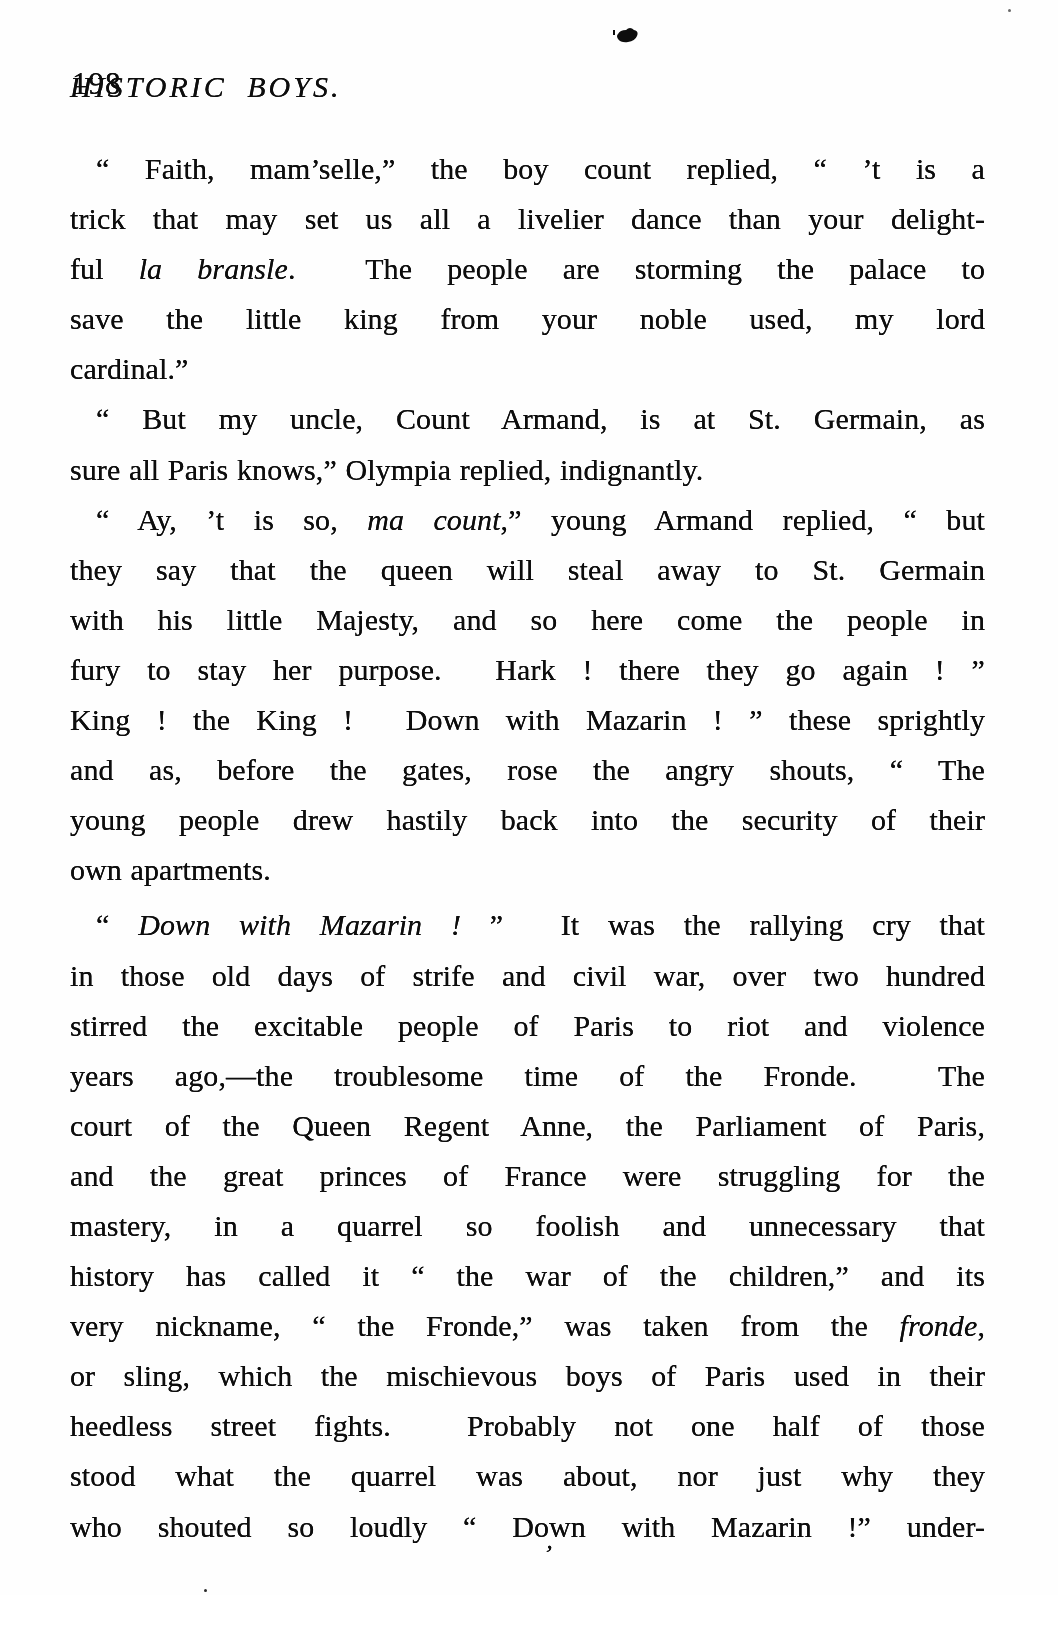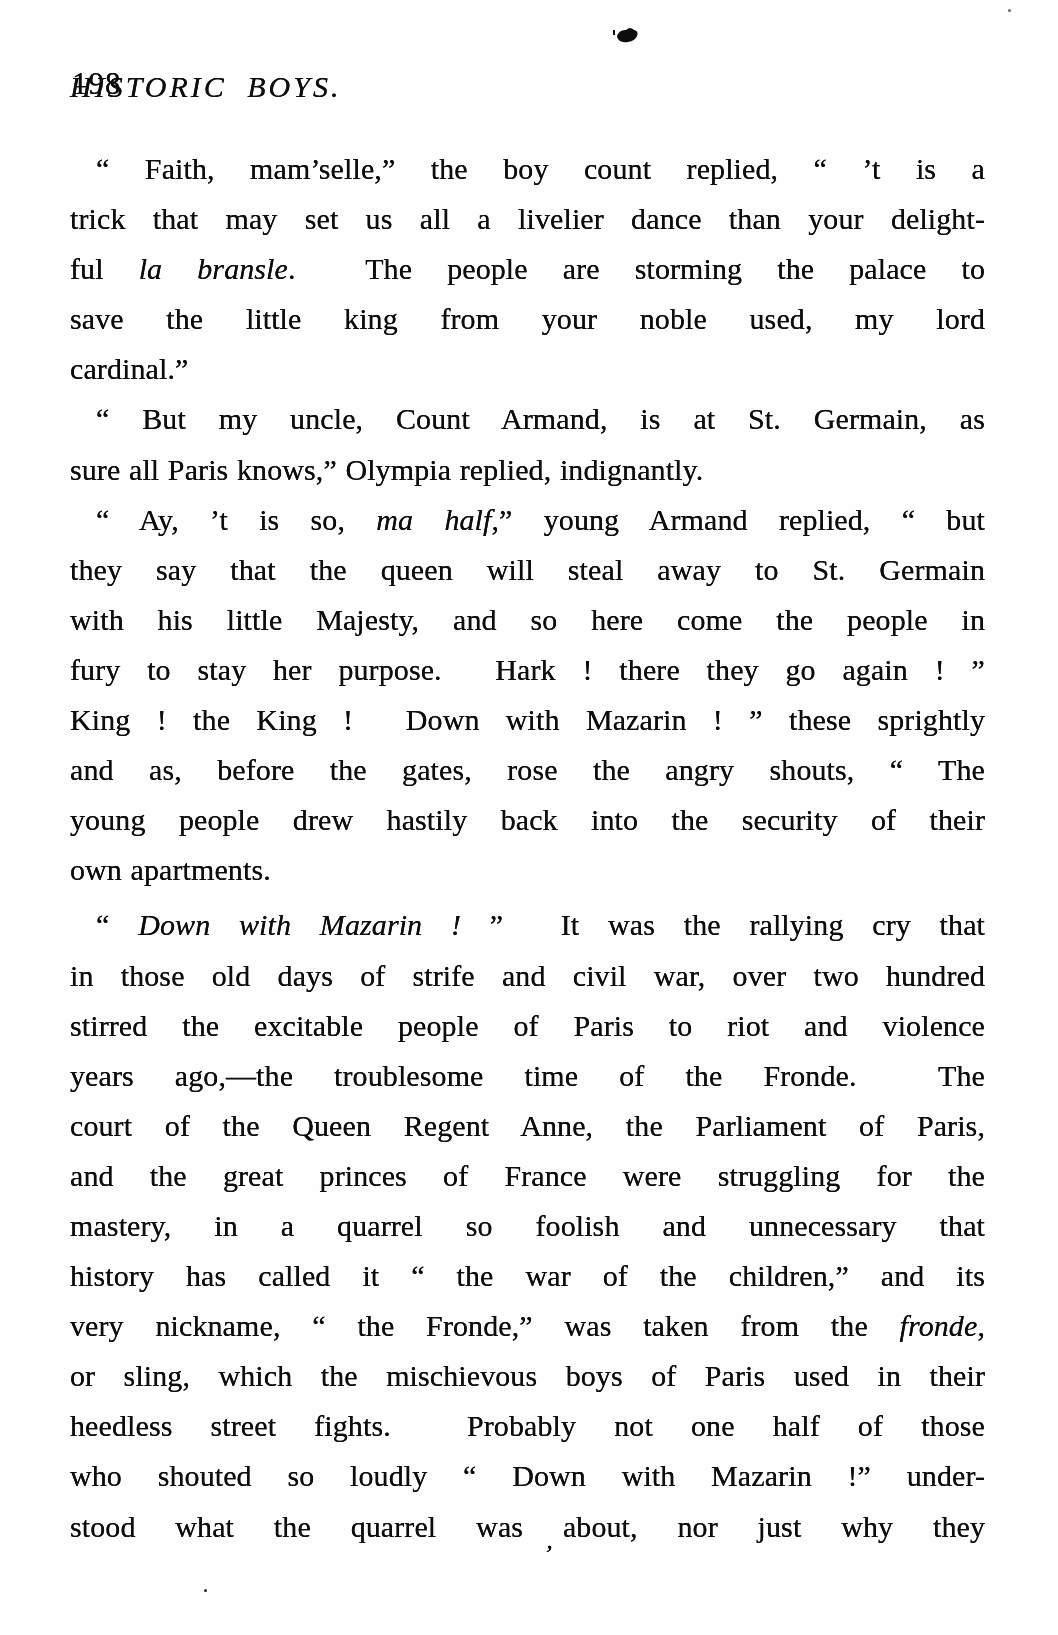--- a/index.html
+++ b/index.html
@@ -78,43 +78,43 @@
         <div class="line"><span>trick that may set us all a livelier dance than your delight-</span></div>
         <div class="line"><span>ful </span><span class="it">la bransle</span><span>.&nbsp; The people are storming the palace to</span></div>
         <div class="line"><span>save the little king from your noble used, my lord</span></div>
         <div class="line last"><span>cardinal.”</span></div>
       </div>
       <div class="para">
         <div class="line indent"><span>“ But my uncle, Count Armand, is at St. Germain, as</span></div>
         <div class="line last"><span>sure all Paris knows,” Olympia replied, indignantly.</span></div>
       </div>
       <div class="para">
-        <div class="line indent"><span>“ Ay, ’t is so, </span><span class="it">ma half</span><span>,” young Armand replied, “ but</span></div>
+        <div class="line indent"><span>“ Ay, ’t is so, </span><span class="it">ma count</span><span>,” young Armand replied, “ but</span></div>
         <div class="line"><span>they say that the queen will steal away to St. Germain</span></div>
         <div class="line"><span>with his little Majesty, and so here come the people in</span></div>
         <div class="line"><span>fury to stay her purpose.&nbsp; Hark ! there they go again ! ”</span></div>
         <div class="line"><span>King ! the King !&nbsp; Down with Mazarin ! ” these sprightly</span></div>
         <div class="line"><span>and as, before the gates, rose the angry shouts, “ The</span></div>
         <div class="line"><span>young people drew hastily back into the security of their</span></div>
         <div class="line last"><span>own apartments.</span></div>
       </div>
       <div class="para extra-space">
         <div class="line indent"><span>“ </span><span class="it">Down with Mazarin !</span><span> ”&nbsp; It was the rallying cry that</span></div>
         <div class="line"><span>in those old days of strife and civil war, over two hundred</span></div>
         <div class="line"><span>stirred the excitable people of Paris to riot and violence</span></div>
         <div class="line"><span>years ago,—the troublesome time of the Fronde.&nbsp; The</span></div>
         <div class="line"><span>court of the Queen Regent Anne, the Parliament of Paris,</span></div>
         <div class="line"><span>and the great princes of France were struggling for the</span></div>
         <div class="line"><span>mastery, in a quarrel so foolish and unnecessary that</span></div>
         <div class="line"><span>history has called it “ the war of the children,” and its</span></div>
         <div class="line"><span>very nickname, “ the Fronde,” was taken from the </span><span class="it">fronde</span><span>,</span></div>
         <div class="line"><span>or sling, which the mischievous boys of Paris used in their</span></div>
         <div class="line"><span>heedless street fights.&nbsp; Probably not one half of those</span></div>
+        <div class="line"><span>stood what the quarrel was about, nor just why they</span></div>
         <div class="line"><span>who shouted so loudly “ Down with Mazarin !” under-</span></div>
-        <div class="line"><span>stood what the quarrel was about, nor just why they</span></div>
       </div>
     </div>
 
   <div class="stray-apostrophe">’</div>
 
   <div class="stray-dot" style="left:204px; top:1589px; width:3px; height:3px;"></div>
 
   <div class="stray-dot" style="left:1008px; top:9px; width:3px; height:3px; opacity:.7;"></div>
 
 </div>

